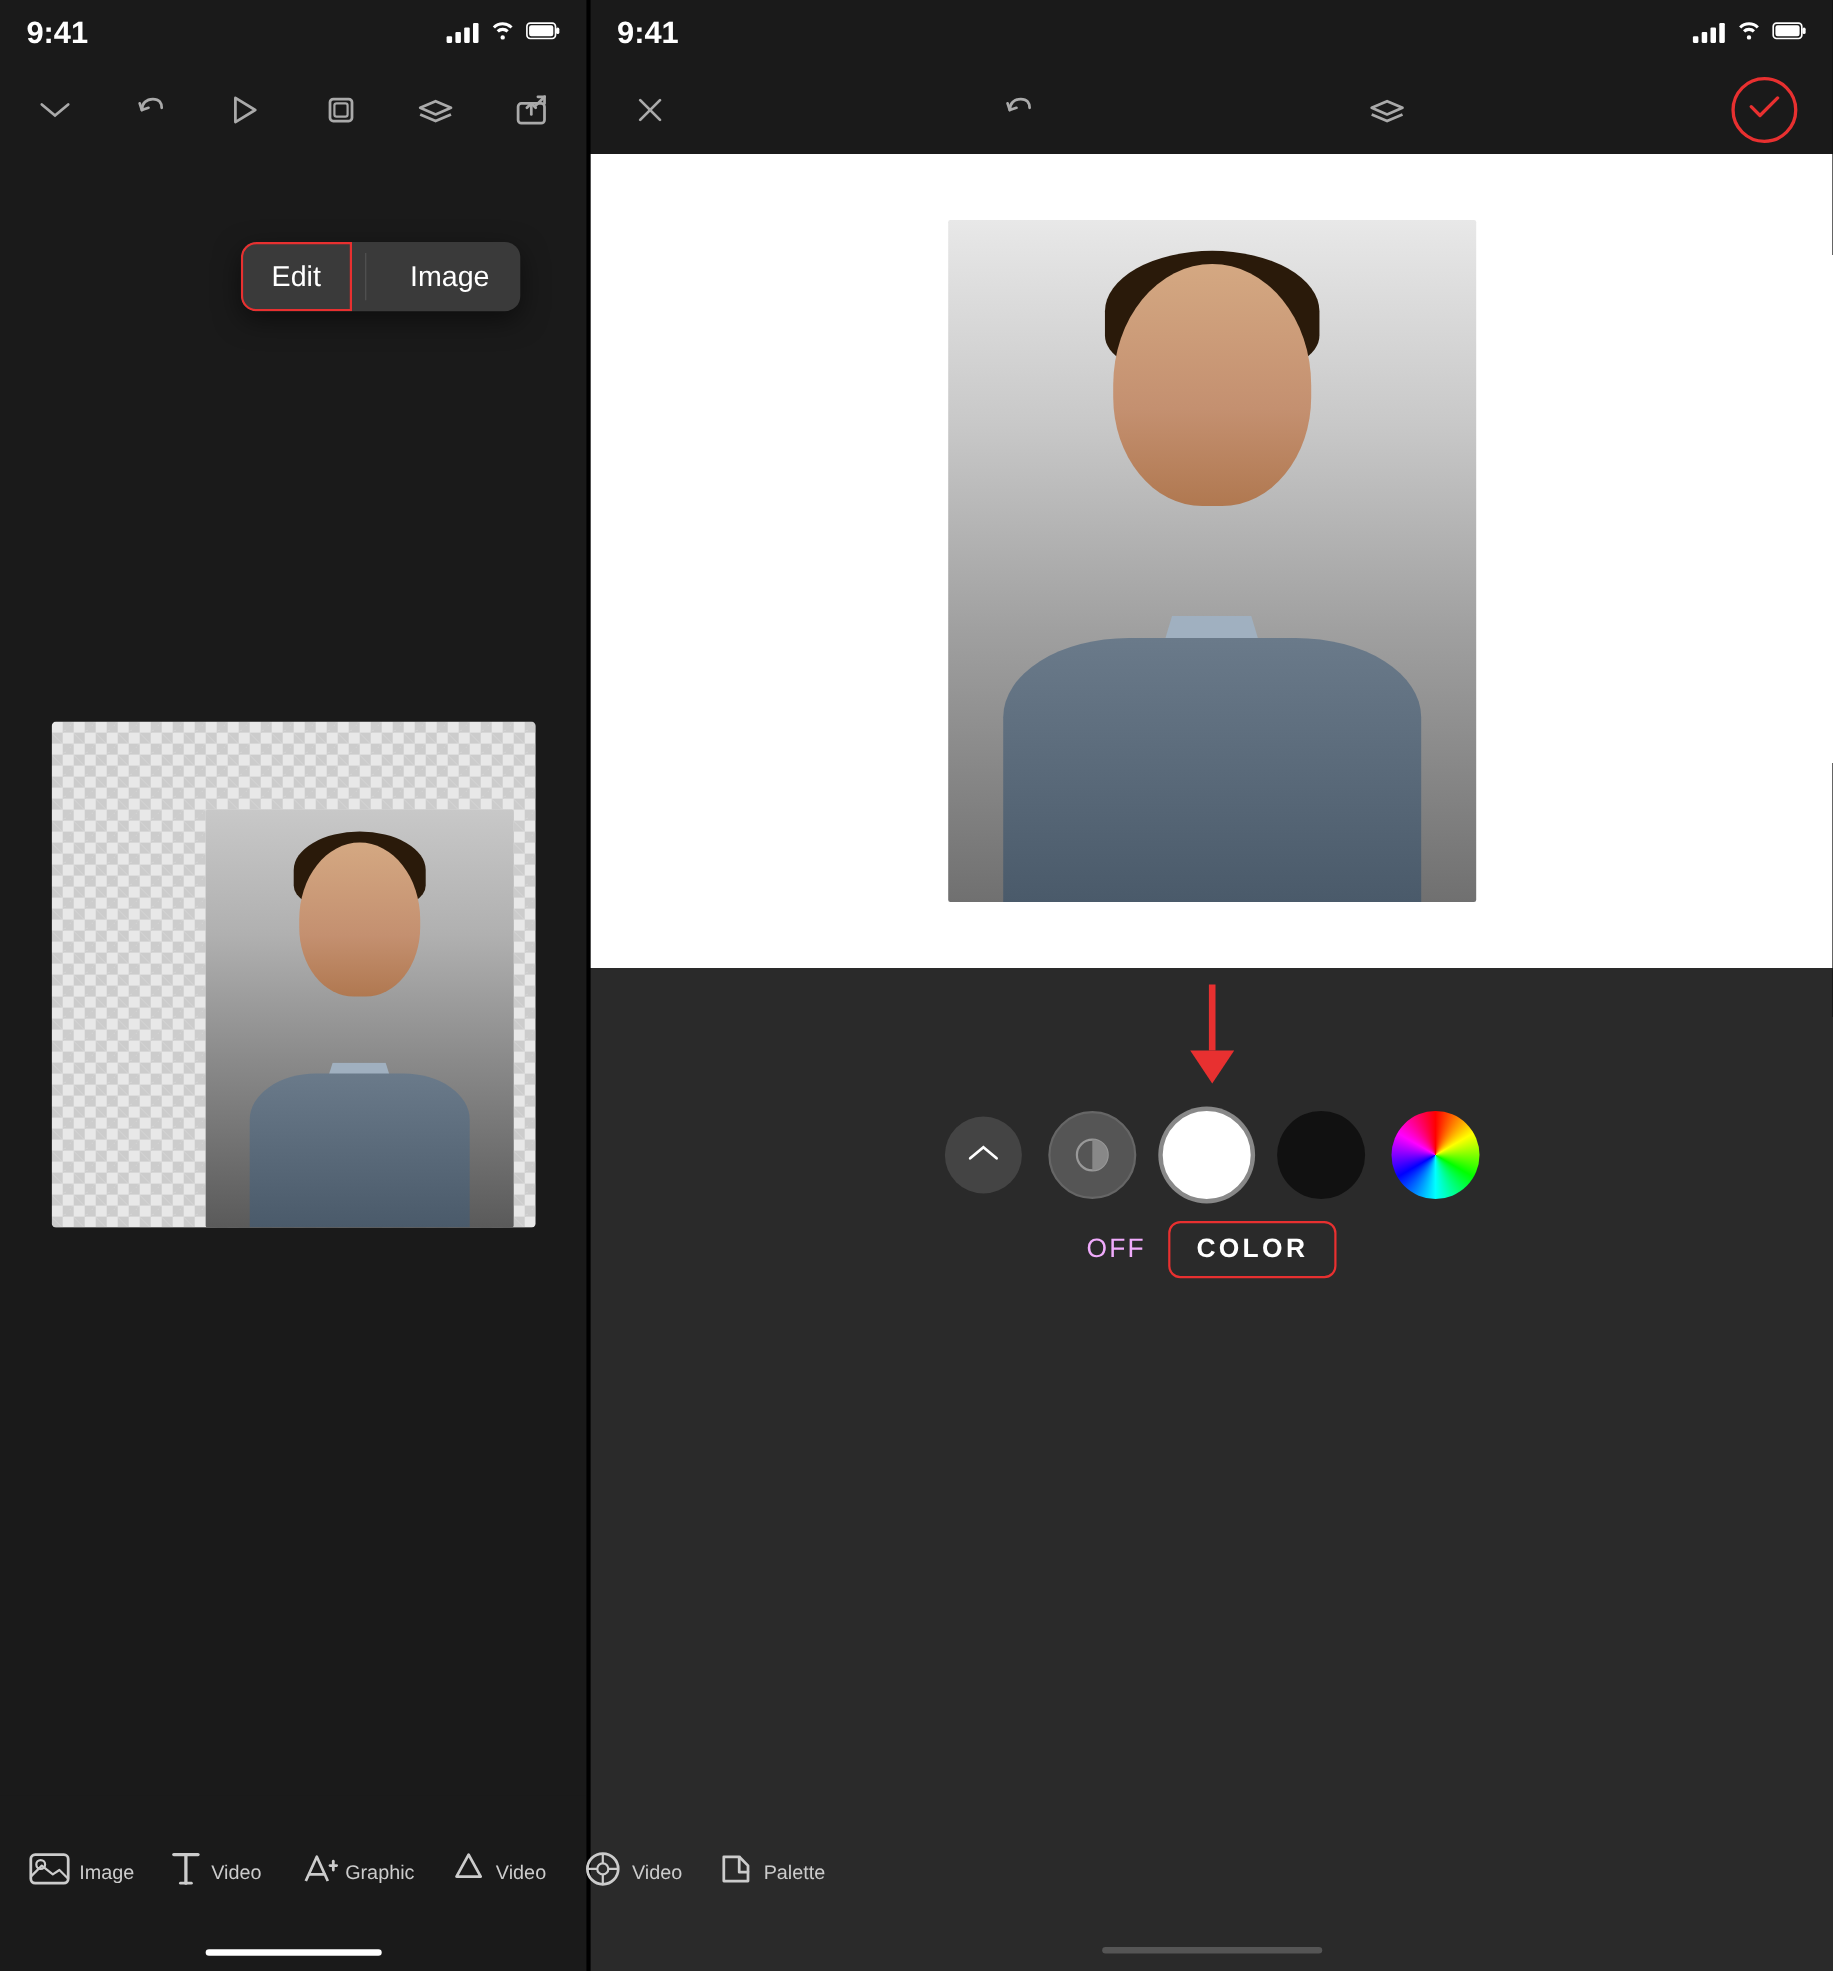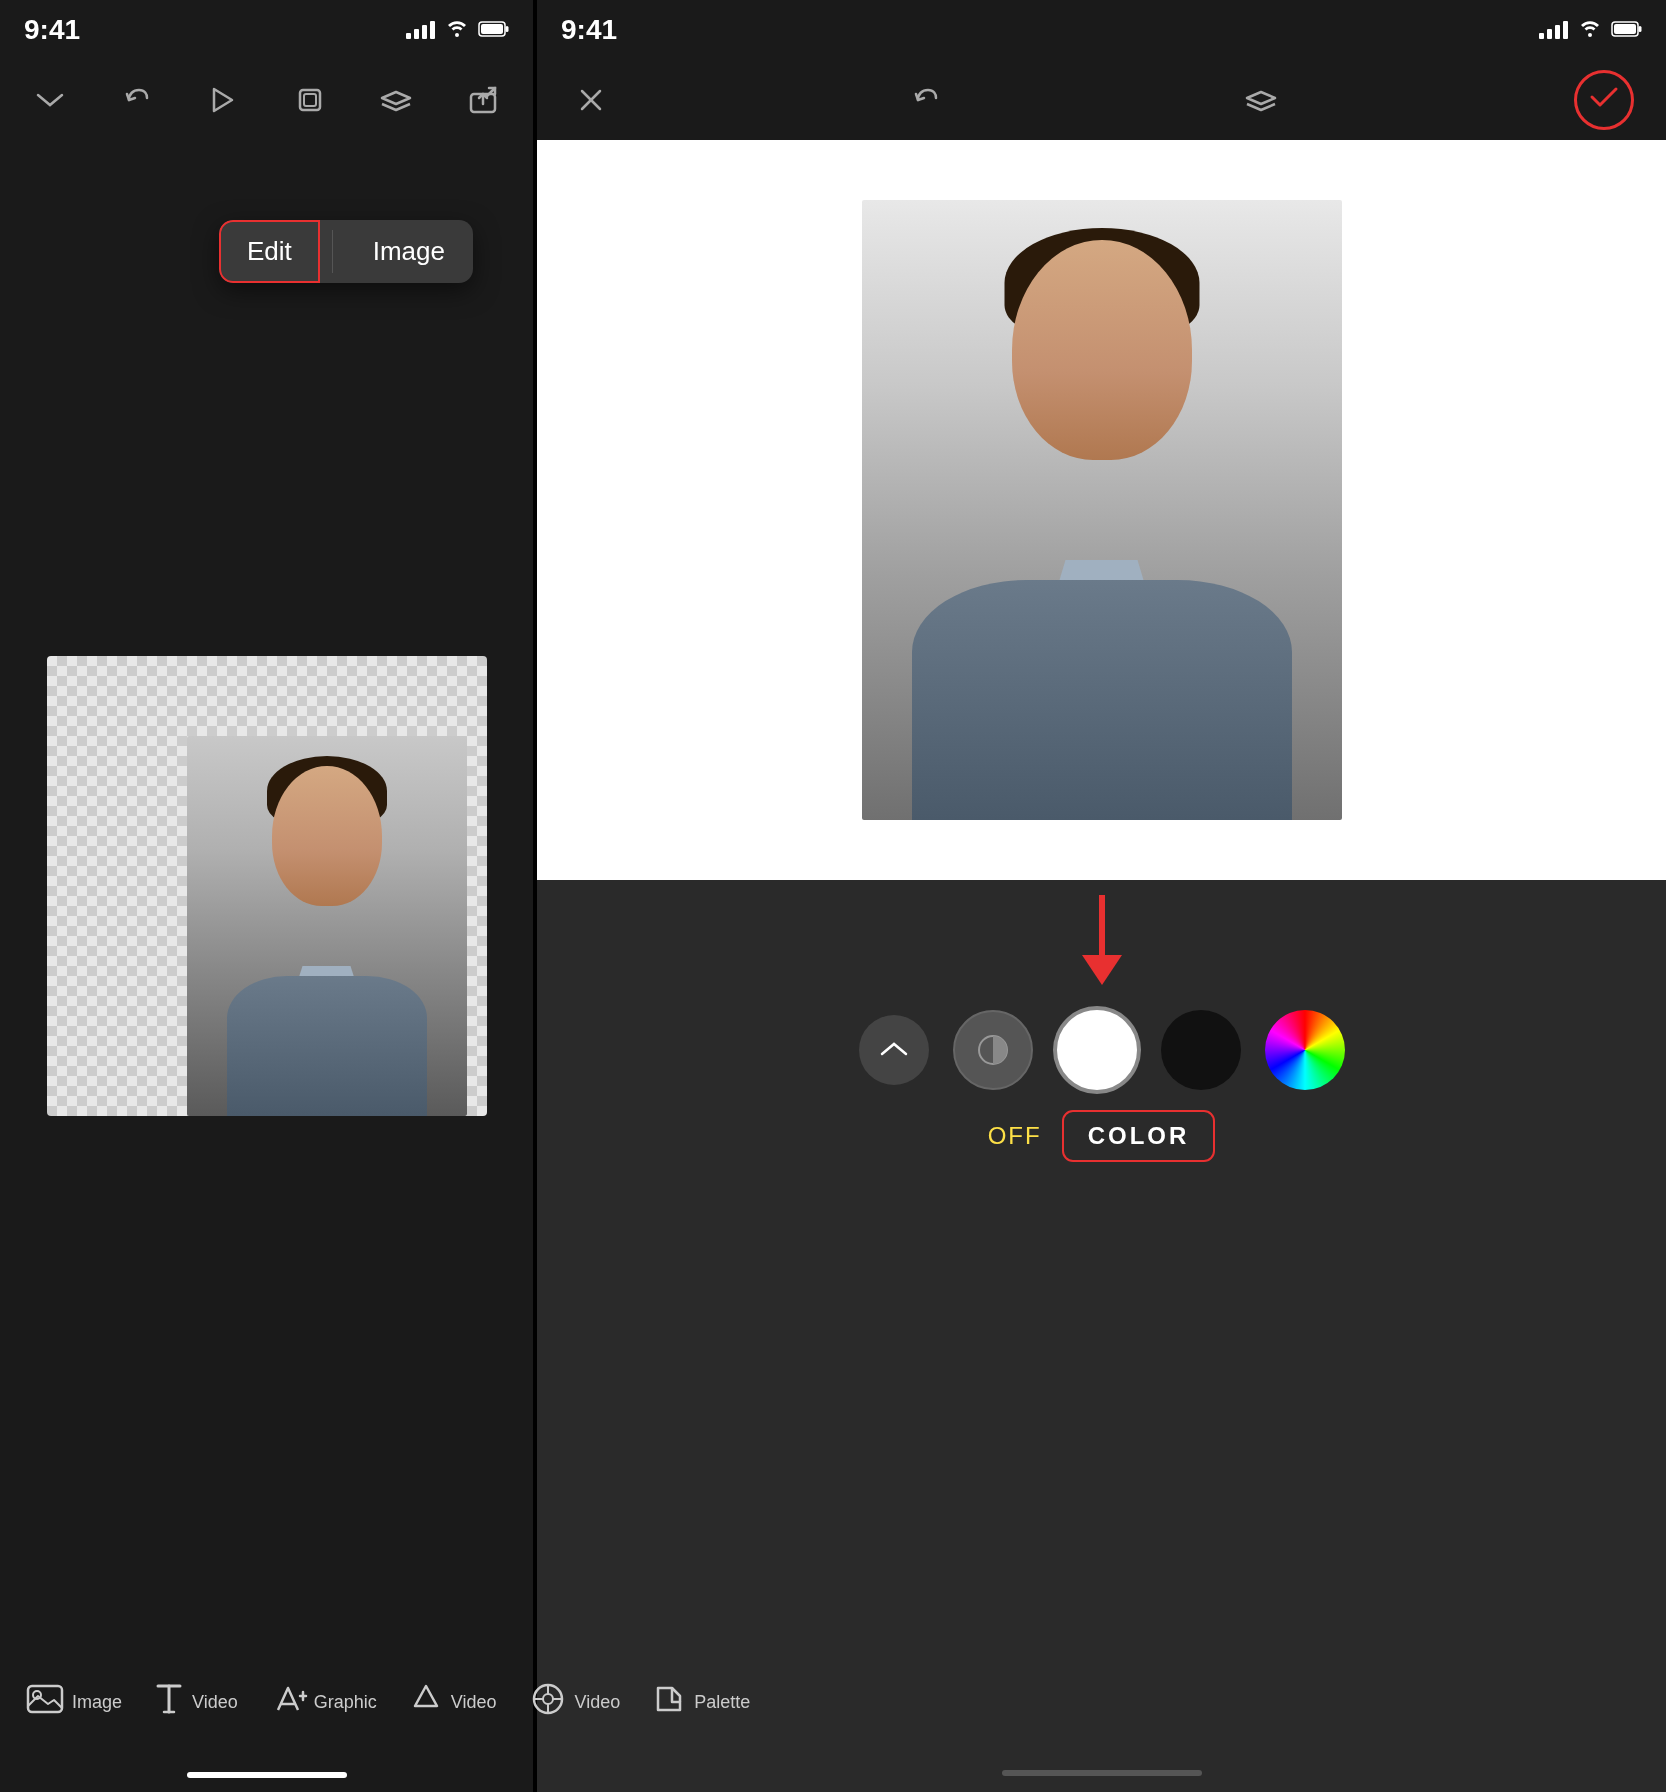--- a/index.html
+++ b/index.html
@@ -426,21 +426,21 @@
     }
 
     
     .color-mode-row {
       display: flex;
       align-items: center;
       gap: 20px;
       margin-top: 10px;
     }
     .mode-off {
-      color: #fde047;
+      color: #f0abfc;
       font-size: 24px;
       letter-spacing: 2px;
     }
     .mode-color {
       background: transparent;
       border: 2px solid #e83030;
       border-radius: 11px;
       color: #fff;
       font-size: 24px;
       letter-spacing: 3px;

